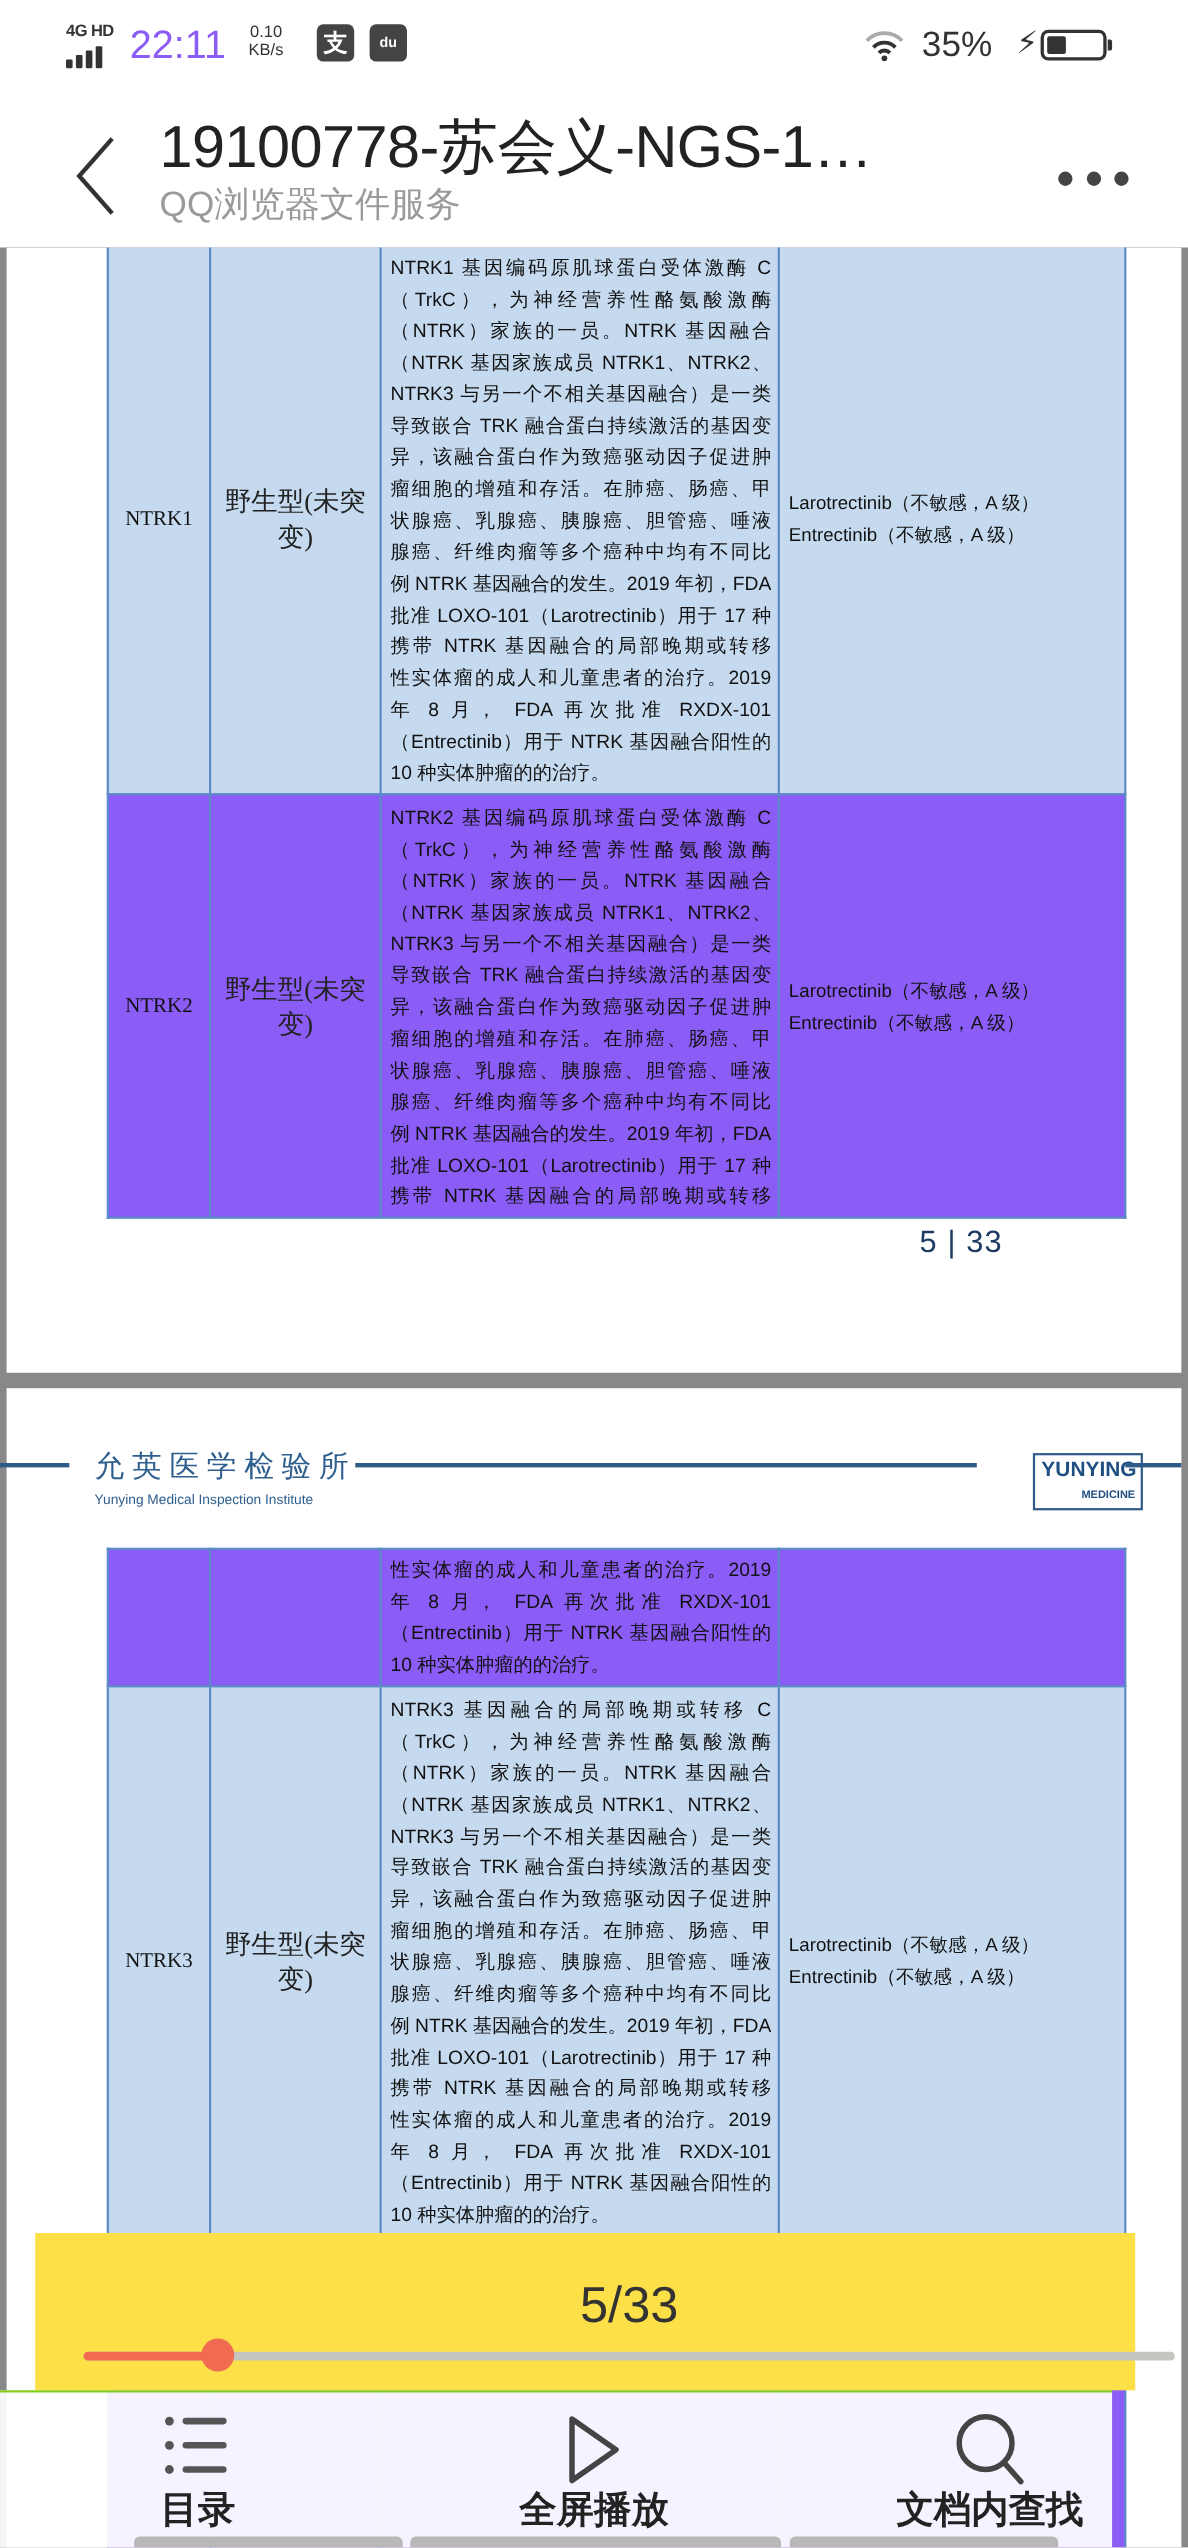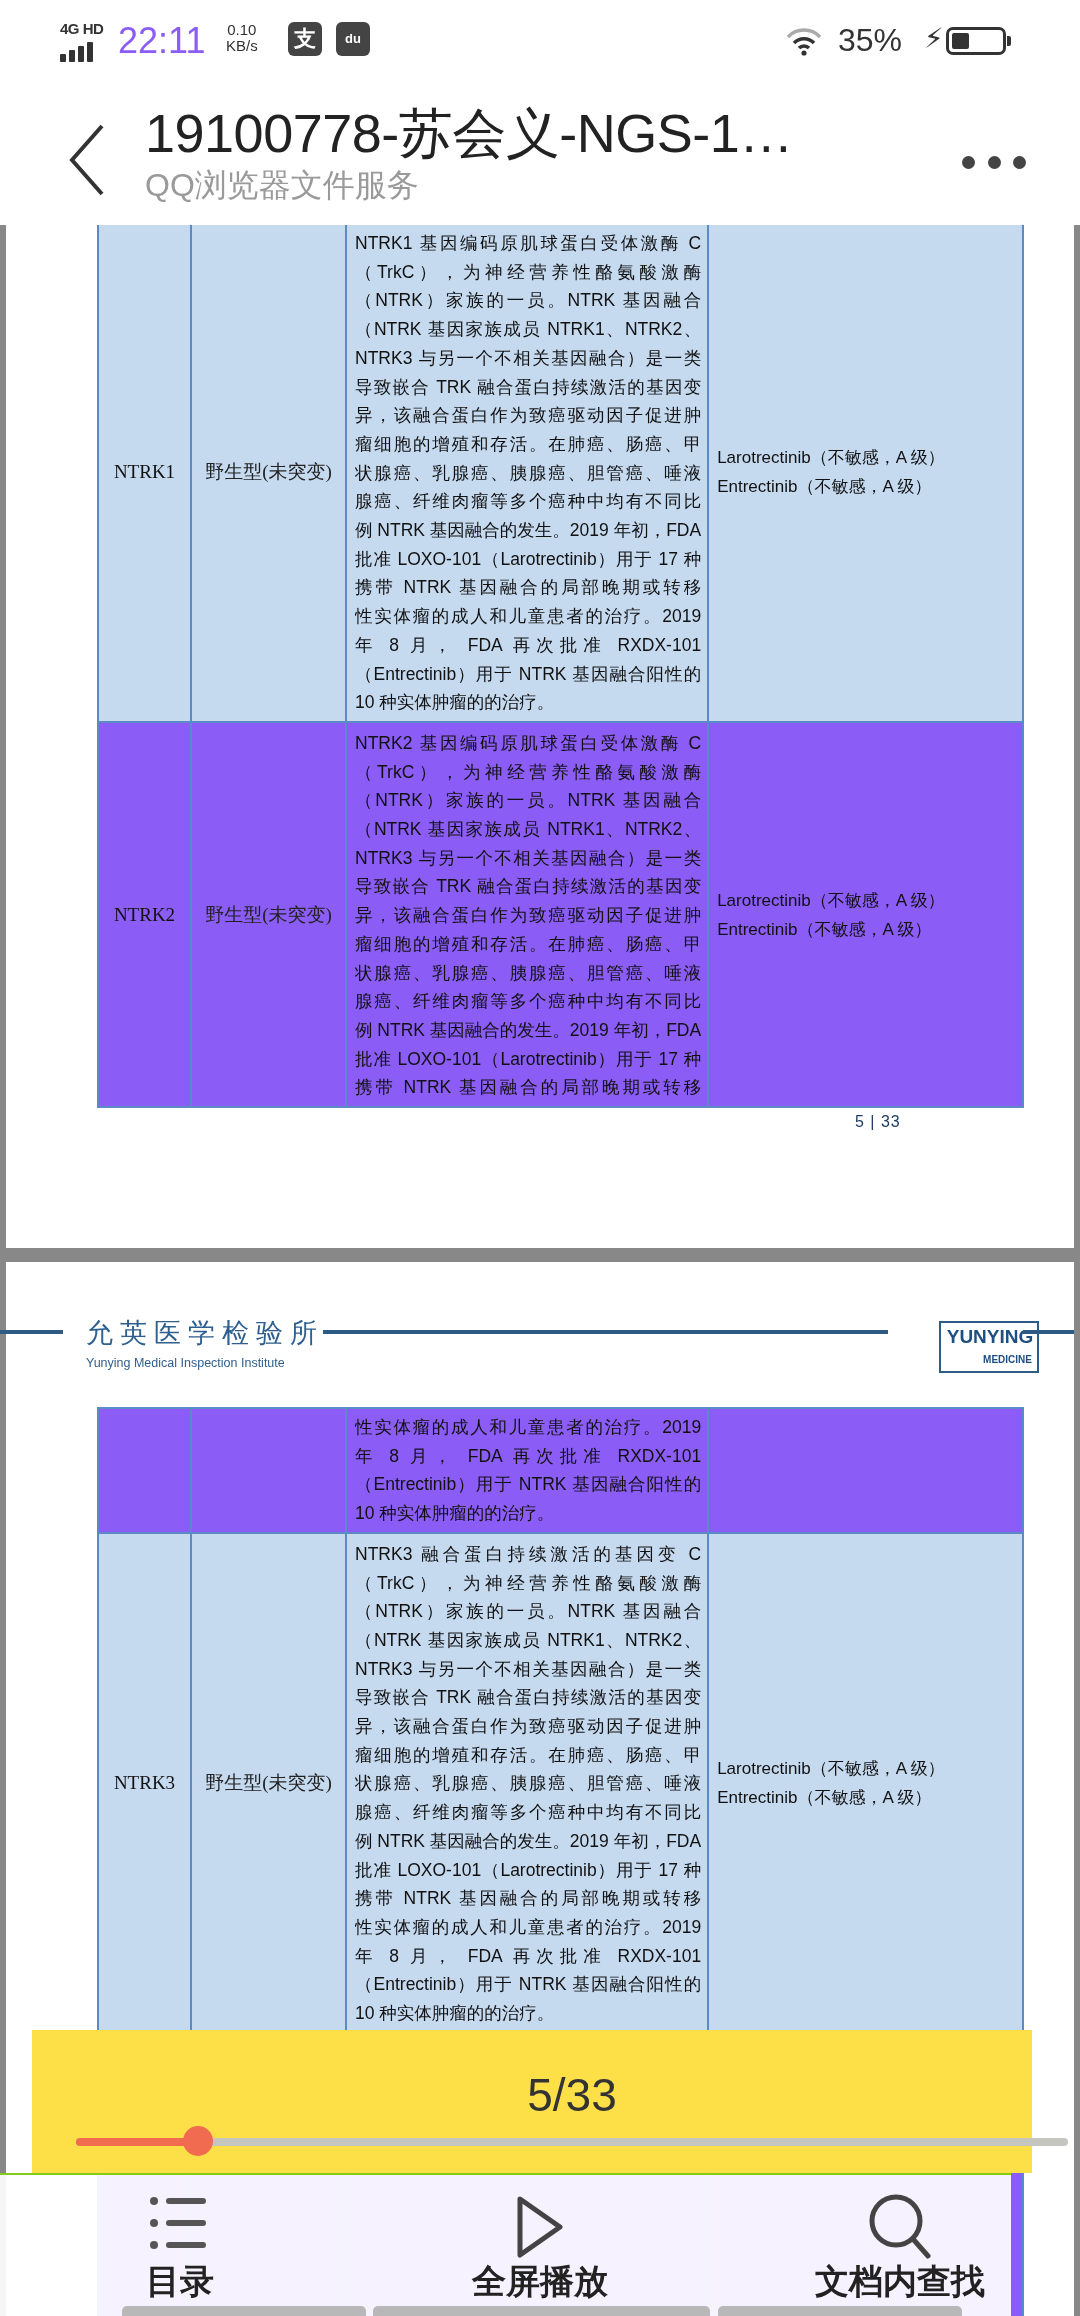--- a/index.html
+++ b/index.html
@@ -34,28 +34,28 @@
   .viewport { position: absolute; left: 0; top: 225px; width: 1080px; height: 2091px; background: #888888; overflow: hidden; }
   .page { position: absolute; left: 6px; width: 1068px; background: #fff; }
   .page1 { top: 0; height: 1023px; }
   .page2 { top: 1037px; height: 1100px; }
 
   table.gt { position: absolute; border-collapse: collapse; table-layout: fixed; }
   table.gt td { border: 2px solid #5b8bc6; vertical-align: middle; }
   table.gt tr.hl td { background: #c5d9ef; }
   table.gt tr.wh td { background: #8b5cf6; }
   .c-gene { width: 93px; text-align: center; font-family: "Liberation Serif", "DejaVu Serif", serif; font-size: 19px; color: #111; }
-  .c-status { width: 155px; text-align: center; font-family: "Liberation Serif", "DejaVu Serif", serif; font-size: 19px; color: #222; }
+  .c-status { width: 155px; text-align: center; font-family: "Liberation Serif", "DejaVu Serif", serif; font-size: 24px; color: #222; }
   .c-desc { width: 355px; padding: 4px 6px 4px 8px; font-size: 17.5px; line-height: 28.7px; color: #111; text-align: justify; vertical-align: top !important; }
   .c-desc .ln { display: block; white-space: nowrap; overflow: hidden; text-align-last: justify; }
   .c-desc .ln.last { text-align-last: left; }
   .c-drug { width: 315px; padding-left: 8px; font-size: 17px; line-height: 29px; color: #111; }
   .c-drug div { white-space: nowrap; }
 
-  .page-num { position: absolute; left: 830px; top: 888px; font-size: 16px; color: #1f3b64; letter-spacing: 1px; margin-left: 19px; }
+  .page-num { position: absolute; left: 830px; top: 888px; font-size: 28px; color: #1f3b64; letter-spacing: 1px; }
 
   
   .lh-line { position: absolute; height: 4px; background: #2e5a86; }
   .lh-cn { position: absolute; left: 80px; top: 53px; font-size: 27px; color: #2f5f8f; letter-spacing: 7px; }
   .lh-en { position: absolute; left: 80px; top: 94px; font-size: 12.5px; color: #2f5f8f; }
   .lh-logo { position: absolute; left: 897px; top: 59px; width: 100px; height: 52px; border: 2px solid #2e5a86; margin-left: 36px; }
   .lh-logo .big { position: absolute; left: 4px; top: 3px; width: 90px; text-align: center; font-size: 19px; font-weight: bold; color: #1f4e82; letter-spacing: 0px; }
   .lh-logo .small { position: absolute; right: 5px; top: 31px; font-size: 10px; font-weight: bold; color: #1f4e82; }
 
   
@@ -200,21 +200,21 @@
           <span class="ln">年 8 月， FDA 再次批准 RXDX-101</span>
           <span class="ln">（Entrectinib）用于 NTRK 基因融合阳性的</span>
           <span class="ln last">10 种实体肿瘤的的治疗。</span>
         </td>
         <td class="c-drug"></td>
       </tr>
       <tr class="hl" style="height:490px">
         <td class="c-gene">NTRK3</td>
         <td class="c-status">野生型(未突变)</td>
         <td class="c-desc" style="padding-top:6px">
-          <span class="ln">NTRK3 融合蛋白持续激活的基因变 C</span>
+          <span class="ln">NTRK3 基因融合的局部晚期或转移 C</span>
           <span class="ln">（TrkC），为神经营养性酪氨酸激酶</span>
           <span class="ln">（NTRK）家族的一员。NTRK 基因融合</span>
           <span class="ln">（NTRK 基因家族成员 NTRK1、NTRK2、</span>
           <span class="ln">NTRK3 与另一个不相关基因融合）是一类</span>
           <span class="ln">导致嵌合 TRK 融合蛋白持续激活的基因变</span>
           <span class="ln">异，该融合蛋白作为致癌驱动因子促进肿</span>
           <span class="ln">瘤细胞的增殖和存活。在肺癌、肠癌、甲</span>
           <span class="ln">状腺癌、乳腺癌、胰腺癌、胆管癌、唾液</span>
           <span class="ln">腺癌、纤维肉瘤等多个癌种中均有不同比</span>
           <span class="ln">例 NTRK 基因融合的发生。2019 年初，FDA</span>

